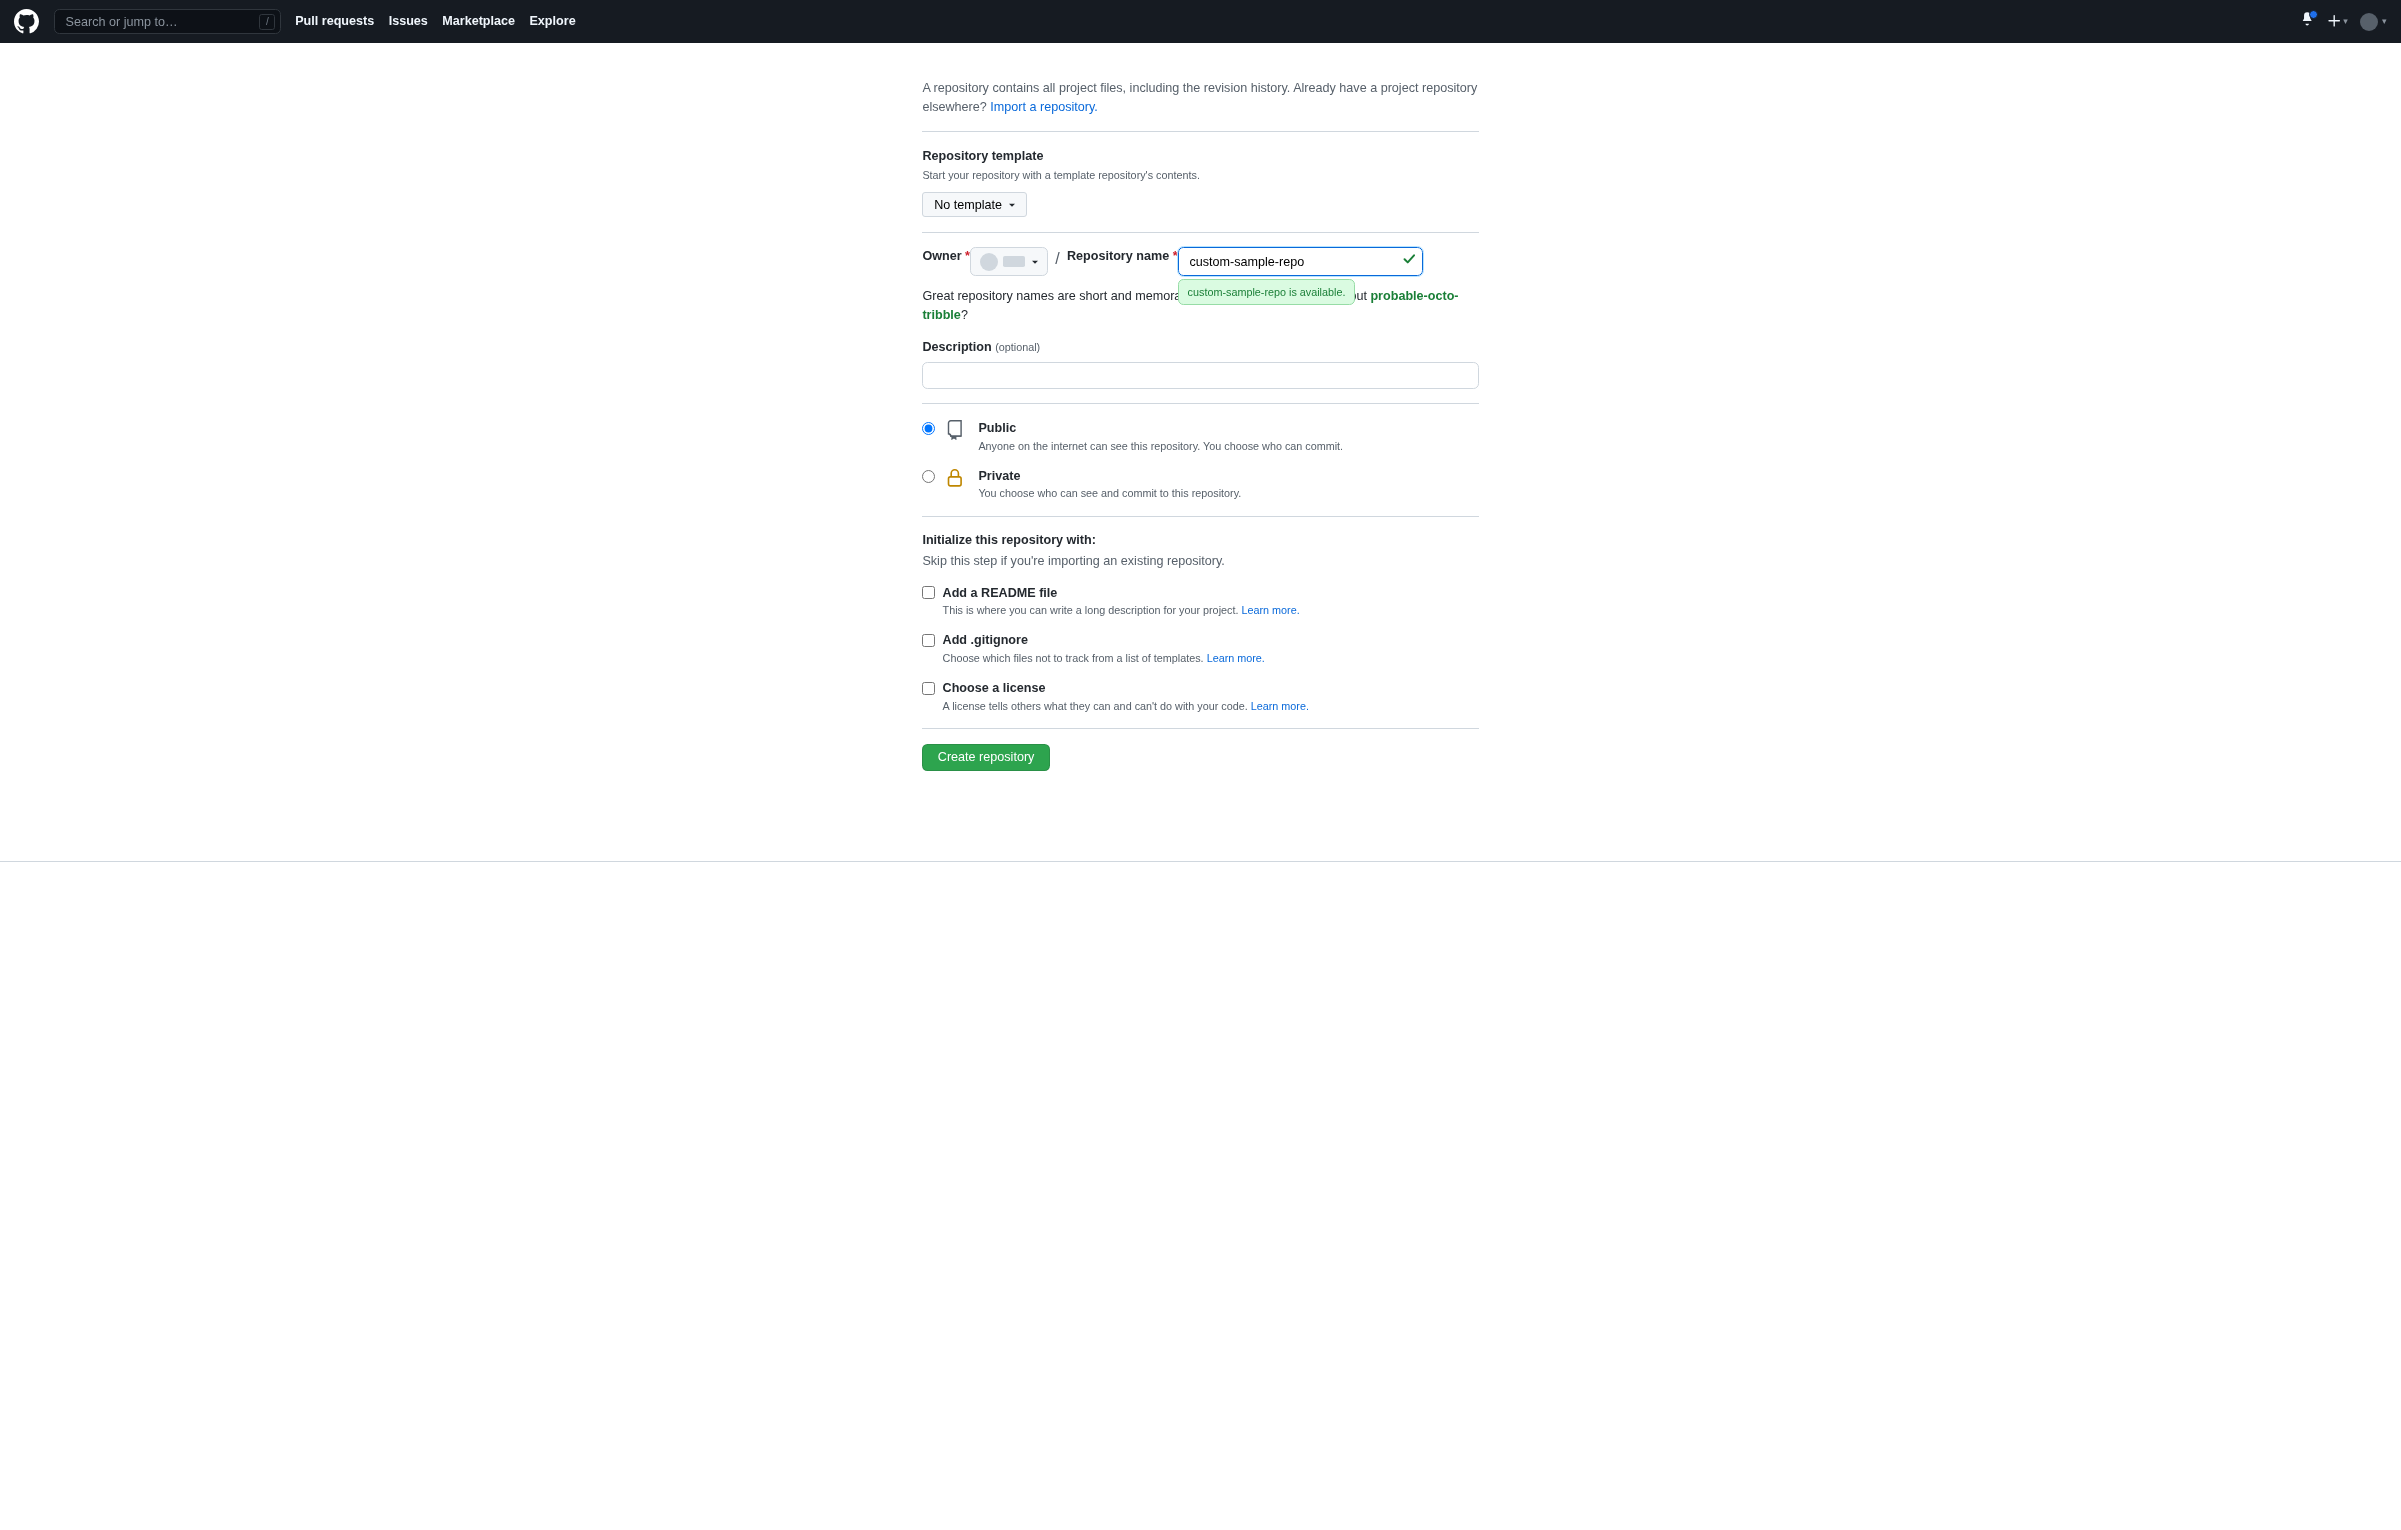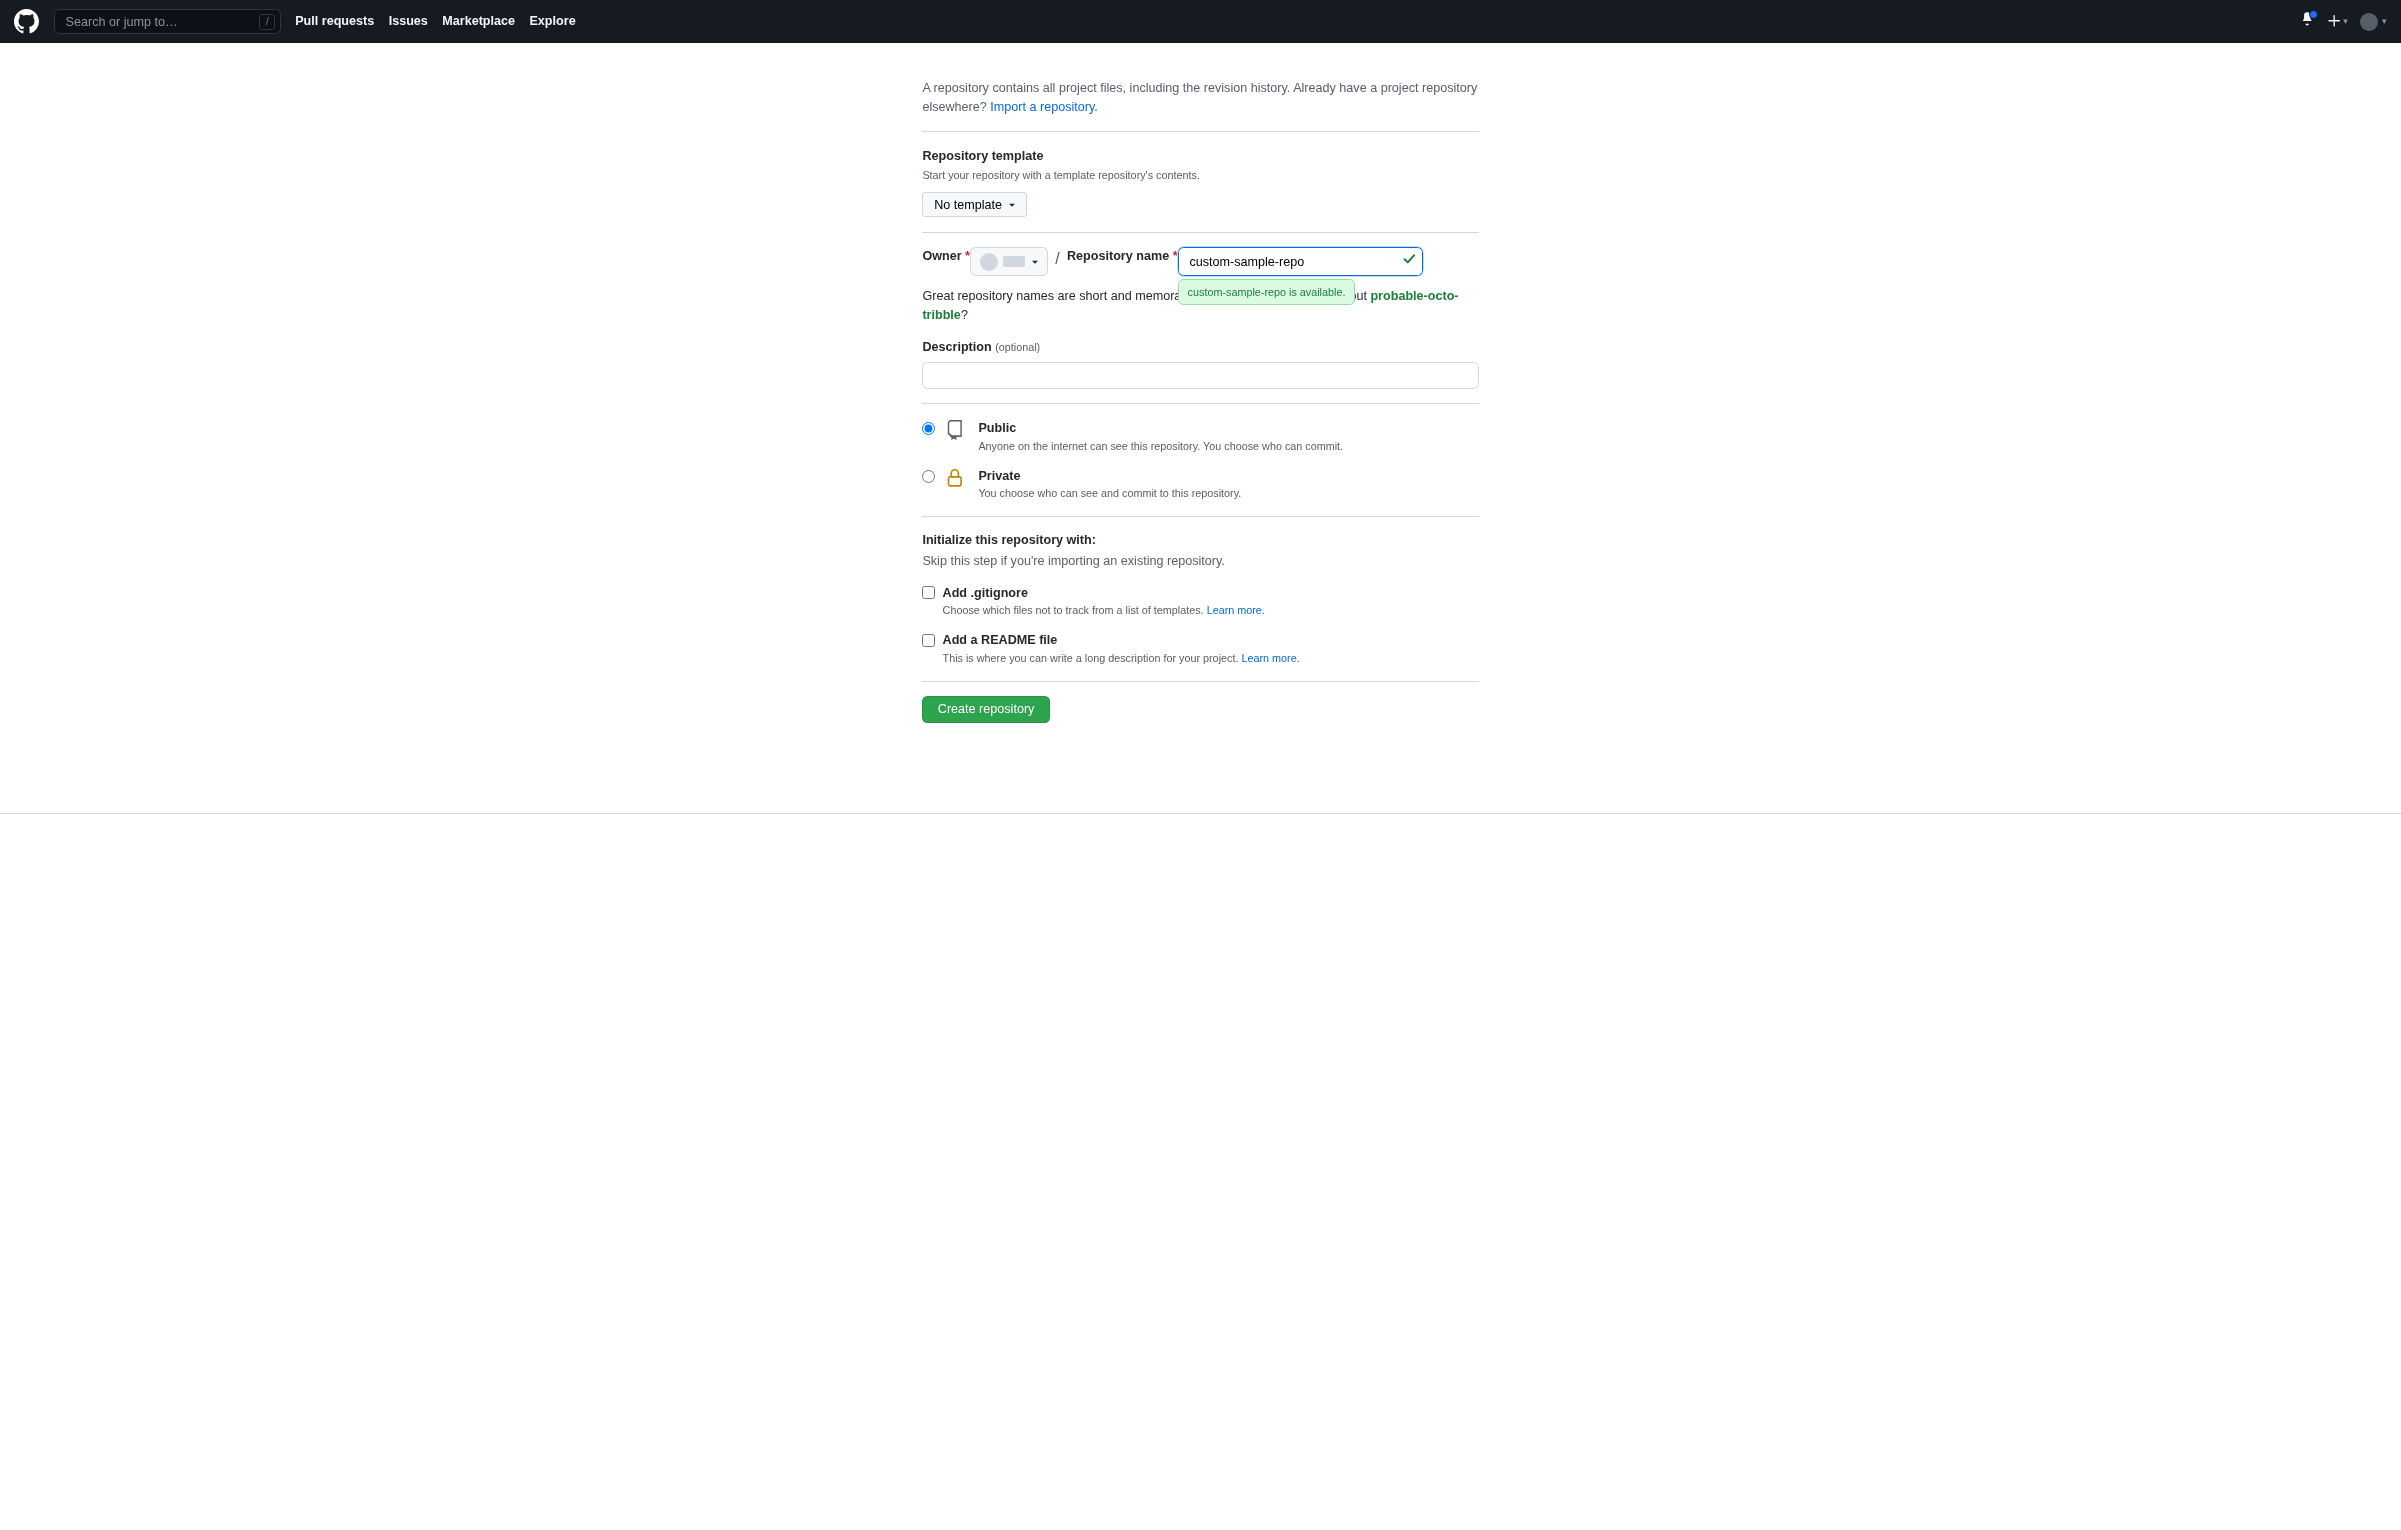--- a/index.html
+++ b/index.html
@@ -292,37 +292,46 @@
   </div>
 
   <hr class="sep">
 
   <div class="label-bold">Initialize this repository with:</div>
   <div style="color:#57606a;font-size:12.6px;margin-bottom:12.6px;">Skip this step if you're importing an existing repository.</div>
 
   <div class="chk-row">
     <input type="checkbox" style="">
     <div class="chk-text">
+      <div class="title">Add a README file</div>
+      <div class="desc">
+        <span>This is where you can write a long description for your project. </span><a class="link">Learn more.</a>
+      </div>
+    </div>
+  </div>
+
+  <div class="chk-row">
+    <input type="checkbox" style="">
+    <div class="chk-text">
       <div class="title">Add .gitignore</div>
       <div class="desc">
         <span>Choose which files not to track from a list of templates. </span><a class="link">Learn more.</a>
       </div>
     </div>
   </div>
 
   <div class="chk-row">
     <input type="checkbox" style="">
     <div class="chk-text">
-      <div class="title">Add a README file</div>
+      <div class="title">Choose a license</div>
       <div class="desc">
-        <span>This is where you can write a long description for your project. </span><a class="link">Learn more.</a>
-      </div>
-    </div>
-  </div>
-
+        <span>A license tells others what they can and can't do with your code. </span><a class="link">Learn more.</a>
+      </div>
+    </div>
+  </div>
 
   <hr class="sep">
 
   <button class="btn-primary">Create repository</button>
 </div>
 
 <hr class="footer-line">
 
 
 </body></html>

